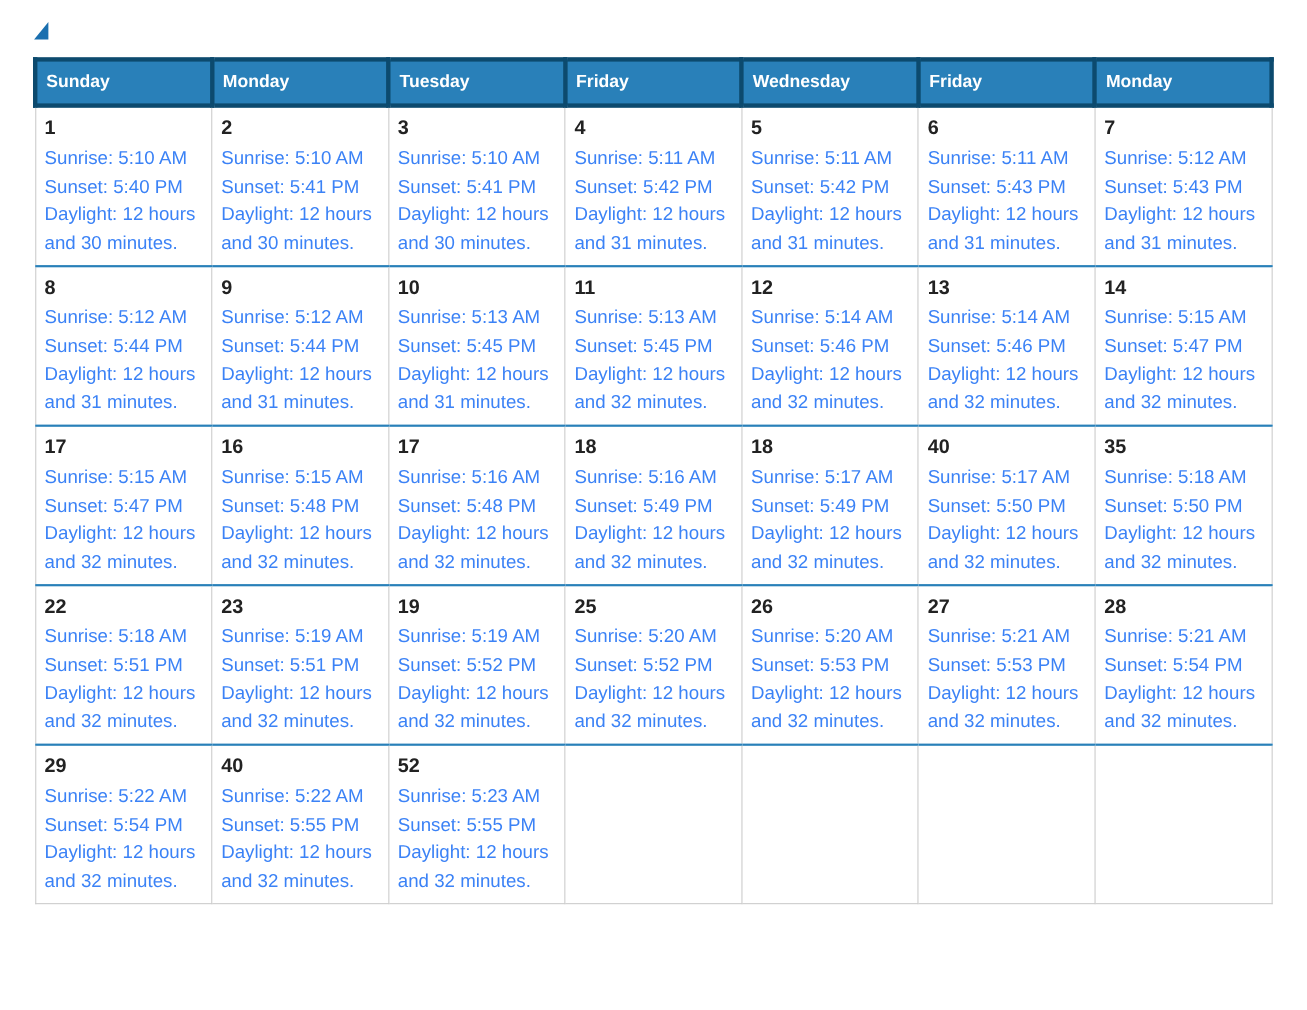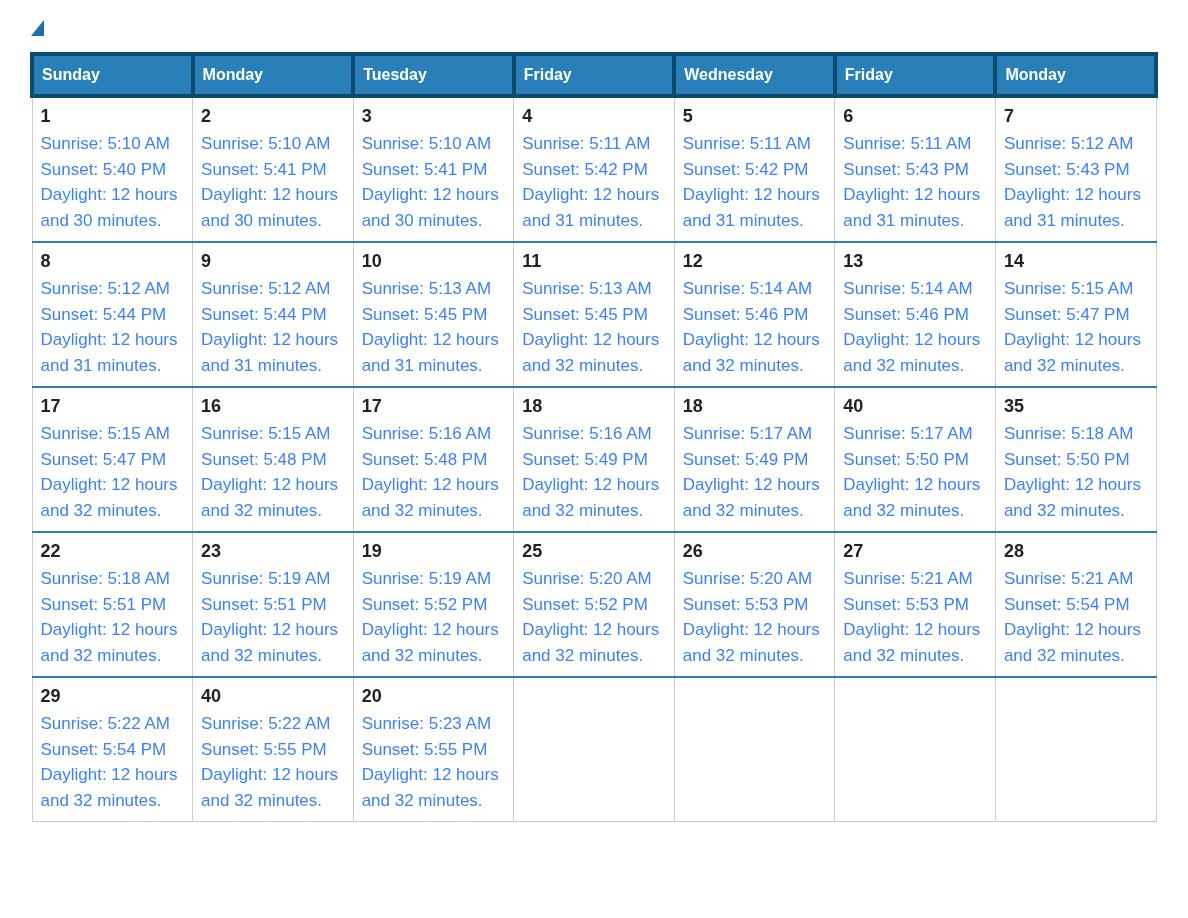--- a/index.html
+++ b/index.html
@@ -188,21 +188,21 @@
         <td><span class="day-num">27</span>
         <span class="day-info">Sunrise: 5:21 AM<br>Sunset: 5:53 PM<br>Daylight: 12 hours<br>and 32 minutes.</span></td>
         <td><span class="day-num">28</span>
         <span class="day-info">Sunrise: 5:21 AM<br>Sunset: 5:54 PM<br>Daylight: 12 hours<br>and 32 minutes.</span></td>
       </tr>
       <tr>
         <td><span class="day-num">29</span>
         <span class="day-info">Sunrise: 5:22 AM<br>Sunset: 5:54 PM<br>Daylight: 12 hours<br>and 32 minutes.</span></td>
         <td><span class="day-num">40</span>
         <span class="day-info">Sunrise: 5:22 AM<br>Sunset: 5:55 PM<br>Daylight: 12 hours<br>and 32 minutes.</span></td>
-        <td><span class="day-num">20</span>
+        <td><span class="day-num">52</span>
         <span class="day-info">Sunrise: 5:23 AM<br>Sunset: 5:55 PM<br>Daylight: 12 hours<br>and 32 minutes.</span></td>
         <td class="empty"></td>
         <td class="empty"></td>
         <td class="empty"></td>
         <td class="empty"></td>
       </tr>
     </tbody>
 </table>
 
 </body></html>

